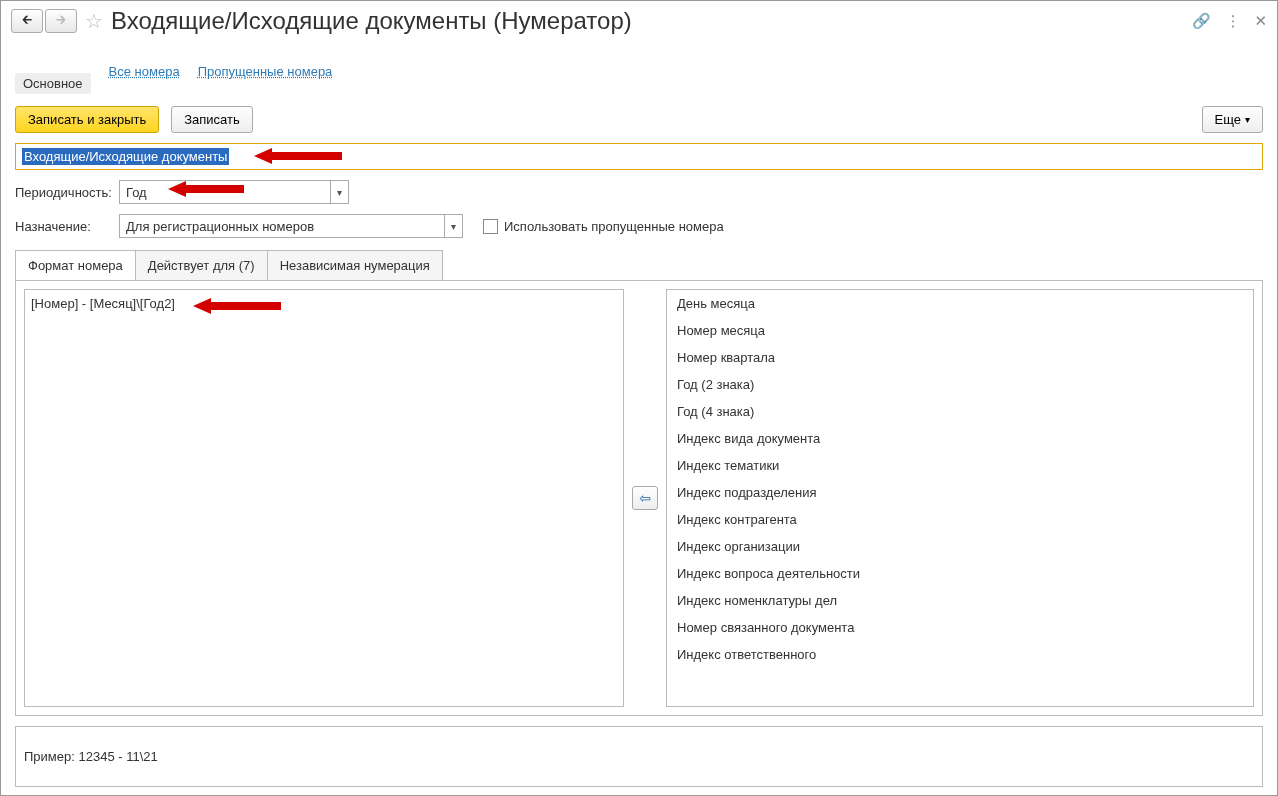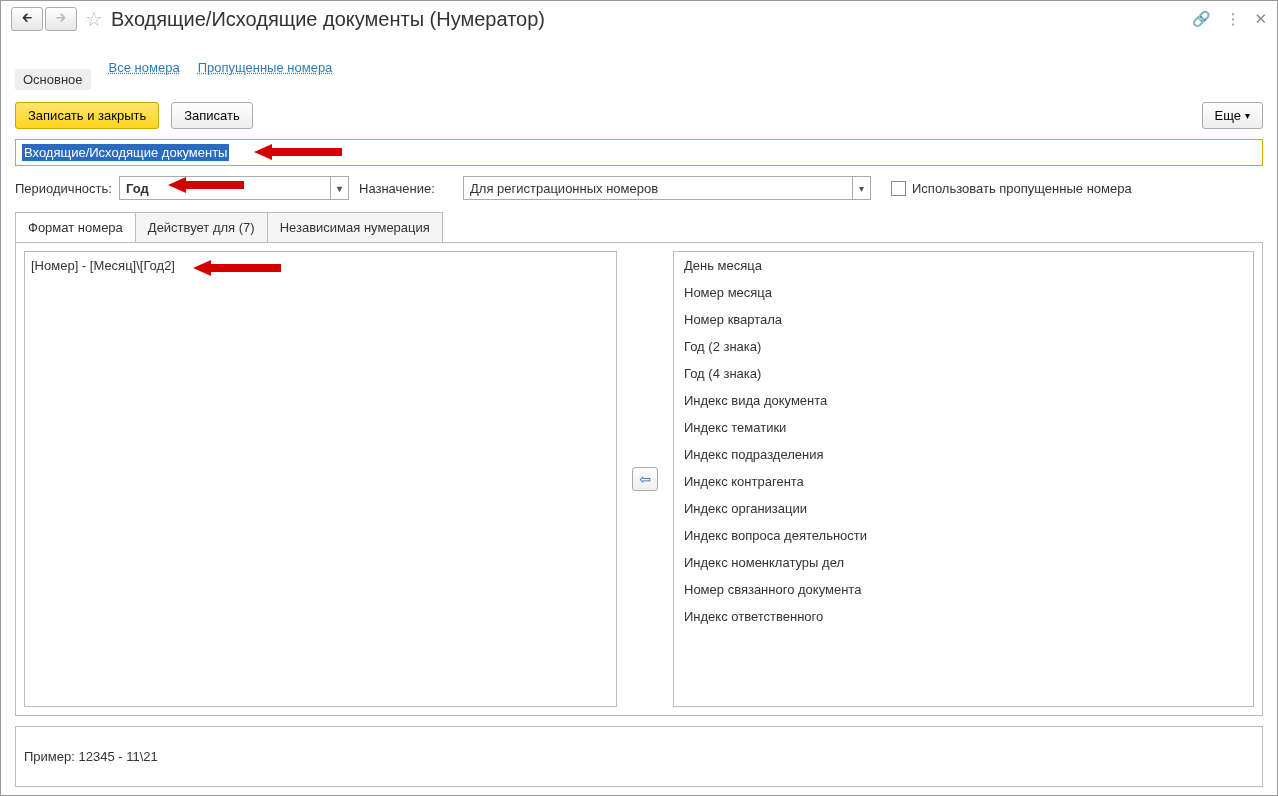--- a/index.html
+++ b/index.html
@@ -3,52 +3,52 @@
 <meta charset="utf-8">
 <style>
   * { box-sizing: border-box; margin: 0; padding: 0; }
   body { font-family: Arial, sans-serif; font-size: 13px; color: #333; background: #fff; }
   .window { border: 1px solid #999; width: 1278px; height: 796px; display: flex; flex-direction: column; }
   .titlebar { display: flex; align-items: center; padding: 6px 10px; gap: 6px; }
   .nav-btns { display: flex; gap: 2px; }
   .nav-btn { width: 32px; height: 24px; border: 1px solid #aaa; background: linear-gradient(#fefefe,#e8e8e8); border-radius: 3px; display: flex; align-items: center; justify-content: center; cursor: pointer; }
   .nav-btn.disabled { color: #bbb; cursor: default; }
   .star { width: 22px; height: 22px; display: flex; align-items: center; justify-content: center; color: #bbb; font-size: 20px; }
-  .title { font-size: 20px; color: #333; flex: 1; }
+  .title { font-size: 24px; color: #333; flex: 1; }
   .title-icons { display: flex; gap: 14px; align-items: center; color: #888; }
   .title-icons span { cursor: pointer; font-size: 15px; }
   .tabs-row { display: flex; gap: 18px; padding: 8px 14px 6px; align-items: center; }
   .tab-link { color: #2e7bb5; text-decoration: underline dotted; cursor: pointer; }
   .tab-link.active { background: #eee; color: #333; text-decoration: none; padding: 3px 8px; border-radius: 2px; margin-top: 24px; }
   .toolbar { display: flex; gap: 12px; padding: 6px 14px; align-items: center; }
   .btn { border: 1px solid #aaa; background: linear-gradient(#fefefe,#eee); border-radius: 3px; padding: 5px 12px; cursor: pointer; font-size: 13px; }
   .btn.primary { background: linear-gradient(#ffe46a,#ffd520); border-color: #c9a600; font-weight: normal; }
   .btn.more { margin-left: auto; display: flex; align-items: center; gap: 4px; }
   .caret { font-size: 10px; }
   .name-field-wrap { margin: 4px 14px 0; border: 1px solid #e0a800; background: #fff; padding: 0; position: relative; }
   .name-field { padding: 5px 6px; }
   .name-sel { background: #2a6bbf; color: #fff; padding: 1px 2px; }
   .arrow-red { position: absolute; }
   .arrow-red.r1 { left: 238px; top: 2px; }
   .arrow-red.r2 { left: 48px; top: -2px; }
   .arrow-red.r3 { left: 168px; top: 6px; }
-  .form-rows { padding: 10px 14px 6px; display: flex; flex-direction: row; gap: 10px; }
+  .form-rows { padding: 10px 14px 6px; display: flex; flex-direction: column; gap: 10px; }
   .form-row { display: flex; align-items: center; gap: 6px; position: relative; }
   .label { width: 98px; }
   .input-box { border: 1px solid #aaa; background: #fff; height: 24px; display: flex; align-items: center; position: relative; }
   .input-box .val { padding: 0 6px; flex: 1; }
   .input-box .dd { width: 18px; border-left: 1px solid #aaa; height: 100%; display: flex; align-items: center; justify-content: center; cursor: pointer; font-size: 10px; color: #555; }
-  .period-box { width: 230px; font-weight: bold; }
-  .purpose-box { width: 408px; align-items: center; }
+  .period-box { width: 230px; }
+  .purpose-box { width: 344px; align-items: center; }
   .chk { width: 15px; height: 15px; border: 1px solid #888; background: #fff; cursor: pointer; margin-left: 14px; }
   .subtabs { display: flex; margin: 6px 14px 0; }
   .subtab { border: 1px solid #bbb; border-bottom: none; padding: 7px 12px; background: #f5f5f5; cursor: pointer; margin-right: -1px; }
   .subtab.active { background: #fff; position: relative; z-index: 2; }
   .panel { border: 1px solid #bbb; margin: 0 14px; flex: 1; display: flex; flex-direction: column; padding: 8px; gap: 8px; min-height: 0; }
-  .panel-body { flex: 1; display: flex; gap: 15px; min-height: 0; border-radius: 24px; }
+  .panel-body { flex: 1; display: flex; gap: 8px; min-height: 0; border-radius: 24px; }
   .format-edit { flex: 1; border: 1px solid #bbb; background: #fff; padding: 6px; position: relative; }
   .move-btn { width: 26px; height: 24px; border: 1px solid #aaa; background: linear-gradient(#fefefe,#eee); border-radius: 3px; display: flex; align-items: center; justify-content: center; cursor: pointer; align-self: center; color: #2063a8; font-size: 14px; }
   .token-list { flex: 1; border: 1px solid #bbb; background: #fff; overflow: auto; }
   .token-item { padding: 6px 10px; cursor: pointer; }
   .token-item.sel { background: #ffe9a8; }
   .footer { margin: 10px 14px 8px; border: 1px solid #bbb; padding: 22px 8px; background: #fff; }
   svg.arrow { display: block; }
 </style>
 </head>
 <body>

